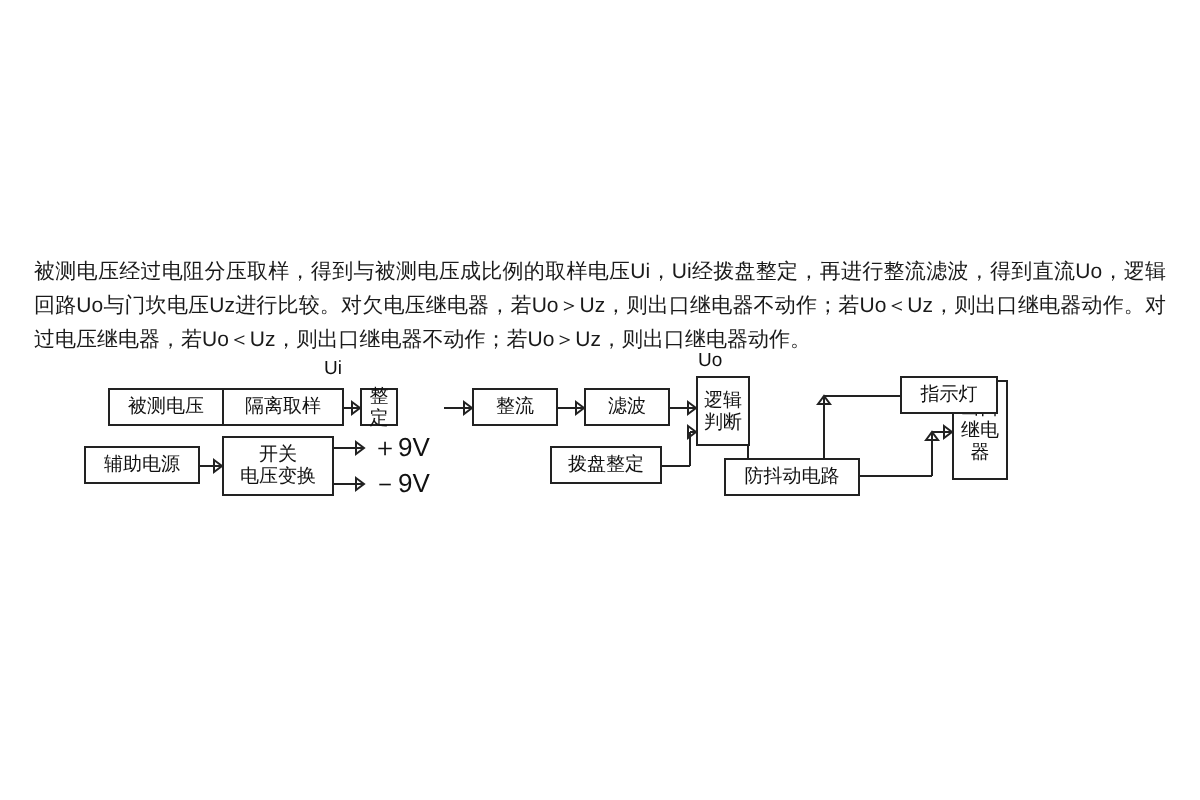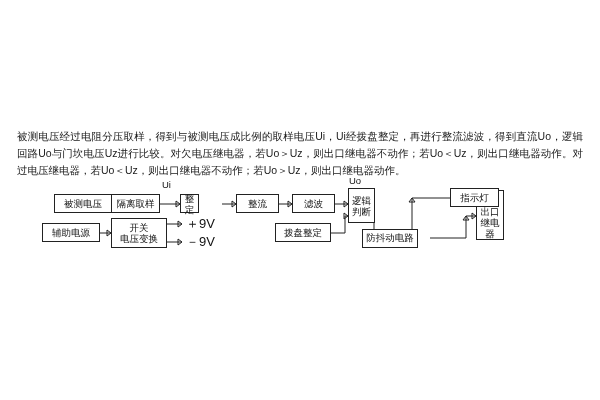--- a/index.html
+++ b/index.html
@@ -145,54 +145,54 @@
       <line x1="476" y1="40" x2="476" y2="40"></line>
     </svg>
 
     <div class="box" style="left:42px; top:18px; width:58px; height:19px;margin-left:12px;">
       <span>被测电压</span>
     </div>
     <div class="box" style="left:42px; top:47px; width:58px; height:19px;text-align:right;">
       <span>辅助电源</span>
     </div>
 
-    <div class="box" style="left:111px; top:18px; width:49px; height:19px;">
+    <div class="box" style="left:111px; top:18px; width:61px; height:19px;">
       <span>隔离取样</span>
     </div>
     <div class="box" style="left:180px; top:18px; width:19px; height:19px;">
       <span>整定</span>
     </div>
     <div class="box" style="left:236px; top:18px; width:43px; height:19px;">
       <span>整流</span>
     </div>
     <div class="box" style="left:292px; top:18px; width:43px; height:19px;">
       <span>滤波</span>
     </div>
 
     <div class="box two-line" style="left:348px; top:12px; width:27px; height:35px;">
       <span>逻辑</span>
       <span>判断</span>
     </div>
 
-    <div class="box two-line" style="left:476px; top:14px; width:28px; height:50px;justify-content:flex-end;">
+    <div class="box two-line" style="left:476px; top:14px; width:28px; height:50px;">
       <span>出口</span>
       <span>继电</span>
       <span>器</span>
     </div>
 
     <div class="box two-line" style="left:111px; top:42px; width:56px; height:30px;">
       <span>开关</span>
       <span>电压变换</span>
     </div>
 
     <div class="box" style="left:275px; top:47px; width:56px; height:19px;">
       <span>拨盘整定</span>
     </div>
 
-    <div class="box" style="left:362px; top:53px; width:56px; height:19px;font-family:Liberation Mono, monospace;">
+    <div class="box" style="left:362px; top:53px; width:68px; height:19px;">
       <span>防抖动电路</span>
     </div>
 
     <div class="box" style="left:450px; top:12px; width:49px; height:19px;">
       <span>指示灯</span>
     </div>
 
     <div class="plain" style="left:186px; top:42px;">
       <span>＋9V</span>
     </div>

